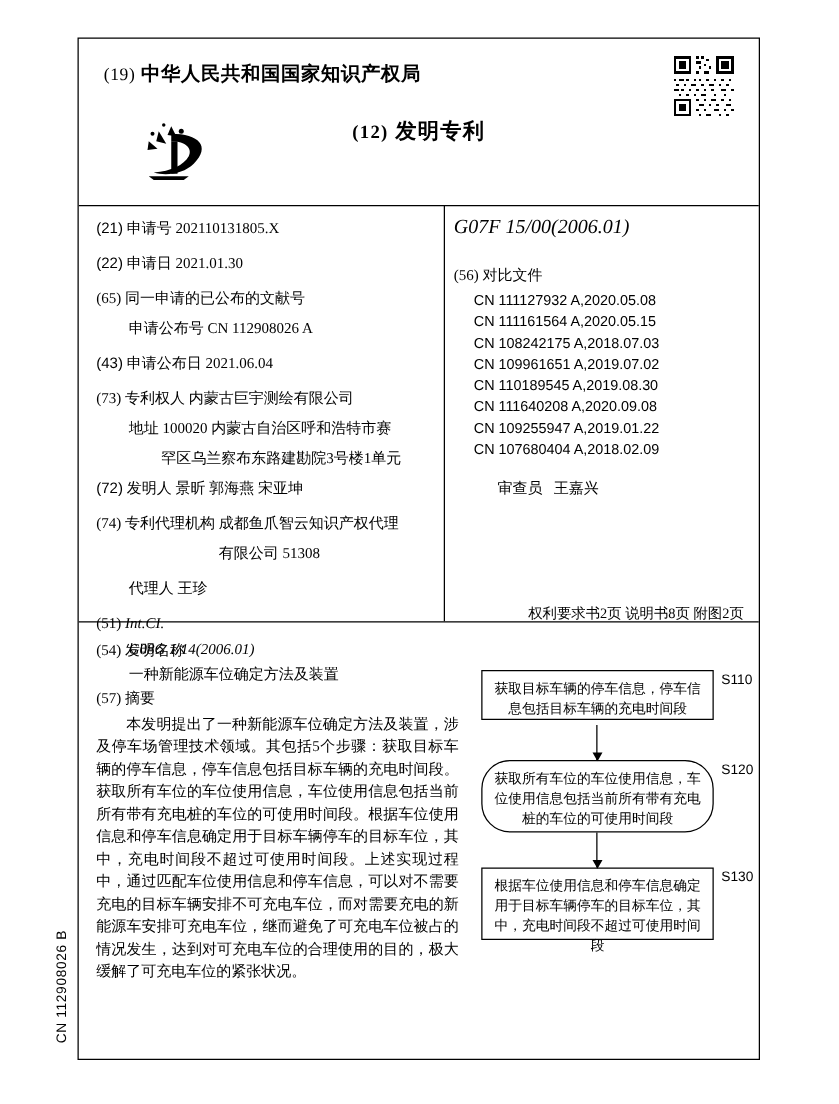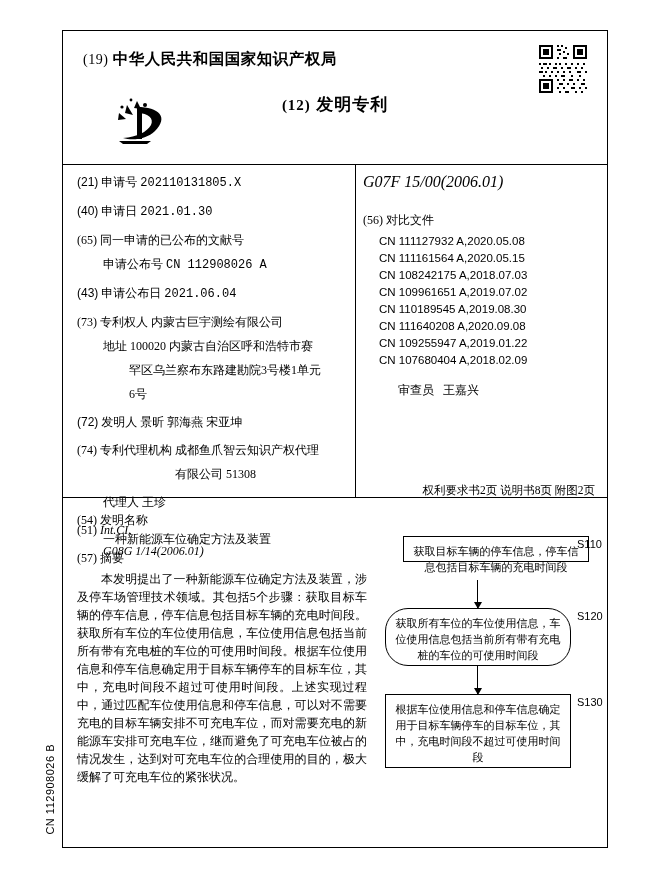--- a/index.html
+++ b/index.html
@@ -125,21 +125,21 @@
     width: 232px;
     font-size: 12px;
     line-height: 18px;
   }
   .fld { margin-bottom: 9px; }
   .fld .num { font-family: "Liberation Sans", sans-serif; }
   .tight { margin-bottom: 5px; }
   .ind1 { padding-left: 26px; }
   .ind2 { padding-left: 52px; }
   .mono {
-    font-family: Liberation Mono, monospace;
+    font-family: Liberation Serif, serif;
   }
   .ital {
     font-style: italic;
     font-family: "Liberation Serif", serif;
   }
   .ipc-line { margin-top: 2px; }
 
   .refs-list div {
     font-family: "Liberation Sans", sans-serif;
     font-size: 11.5px;
@@ -338,21 +338,21 @@
     <div class="hline" style="top:466px;"></div>
     <div class="vline" style="left:292px; top:133px; height:333px;"></div>
 
     <div class="colL">
       <div class="fld">
         <span class="num">(21)</span>
         <span>申请号</span>
         <span class="mono">202110131805.X</span>
       </div>
       <div class="fld">
-        <span class="num">(40)</span>
+        <span class="num">(22)</span>
         <span>申请日</span>
         <span class="mono">2021.01.30</span>
       </div>
       <div class="tight">
         <span class="num">(65)</span>
         <span>同一申请的已公布的文献号</span>
       </div>
       <div class="fld ind1">
         <span>申请公布号</span>
         <span class="mono">CN 112908026 A</span>
@@ -366,23 +366,20 @@
         <span class="num">(73)</span>
         <span>专利权人</span>
         <span>内蒙古巨宇测绘有限公司</span>
       </div>
       <div class="tight ind1">
         <span>地址</span>
         <span>100020 内蒙古自治区呼和浩特市赛</span>
       </div>
       <div class="tight ind2">
         <span>罕区乌兰察布东路建勘院3号楼1单元</span>
-      </div>
-      <div class="fld ind2">
-        <span>6号</span>
       </div>
       <div class="fld">
         <span class="num">(72)</span>
         <span>发明人</span>
         <span>景昕  郭海燕  宋亚坤</span>
       </div>
       <div class="tight">
         <span class="num">(74)</span>
         <span>专利代理机构</span>
         <span>成都鱼爪智云知识产权代理</span>
@@ -436,28 +433,28 @@
 
     <div class="abstract">
       <div>
         <span class="num">(57)</span>
         <span>摘要</span>
       </div>
       <div class="body">本发明提出了一种新能源车位确定方法及装置，涉及停车场管理技术领域。其包括5个步骤：获取目标车辆的停车信息，停车信息包括目标车辆的充电时间段。获取所有车位的车位使用信息，车位使用信息包括当前所有带有充电桩的车位的可使用时间段。根据车位使用信息和停车信息确定用于目标车辆停车的目标车位，其中，充电时间段不超过可使用时间段。上述实现过程中，通过匹配车位使用信息和停车信息，可以对不需要充电的目标车辆安排不可充电车位，而对需要充电的新能源车安排可充电车位，继而避免了可充电车位被占的情况发生，达到对可充电车位的合理使用的目的，极大缓解了可充电车位的紧张状况。</div>
     </div>
 
     <div class="flow">
-      <div class="fbox" style="left:18px; top:0; height:26px;">获取目标车辆的停车信息，停车信息包括目标车辆的充电时间段</div>
+      <div class="fbox" style="left:0; top:0; height:40px;">获取目标车辆的停车信息，停车信息包括目标车辆的充电时间段</div>
       <div class="flabel" style="left:192px; top:2px;">S110</div>
 
       <div class="arrow" style="top:44px; height:28px;"></div>
 
       <div class="fbox" style="left:0; top:72px; height:58px;border-radius:23px;">获取所有车位的车位使用信息，车位使用信息包括当前所有带有充电桩的车位的可使用时间段</div>
       <div class="flabel" style="left:192px; top:74px;">S120</div>
 
       <div class="arrow" style="top:130px; height:28px;"></div>
 
-      <div class="fbox" style="left:0; top:158px; height:74px;">根据车位使用信息和停车信息确定用于目标车辆停车的目标车位，其中，充电时间段不超过可使用时间段</div>
+      <div class="fbox" style="left:0; top:158px; height:58px;">根据车位使用信息和停车信息确定用于目标车辆停车的目标车位，其中，充电时间段不超过可使用时间段</div>
       <div class="flabel" style="left:192px; top:160px;">S130</div>
     </div>
 
   </div>
 </div>
 
 </body></html>

